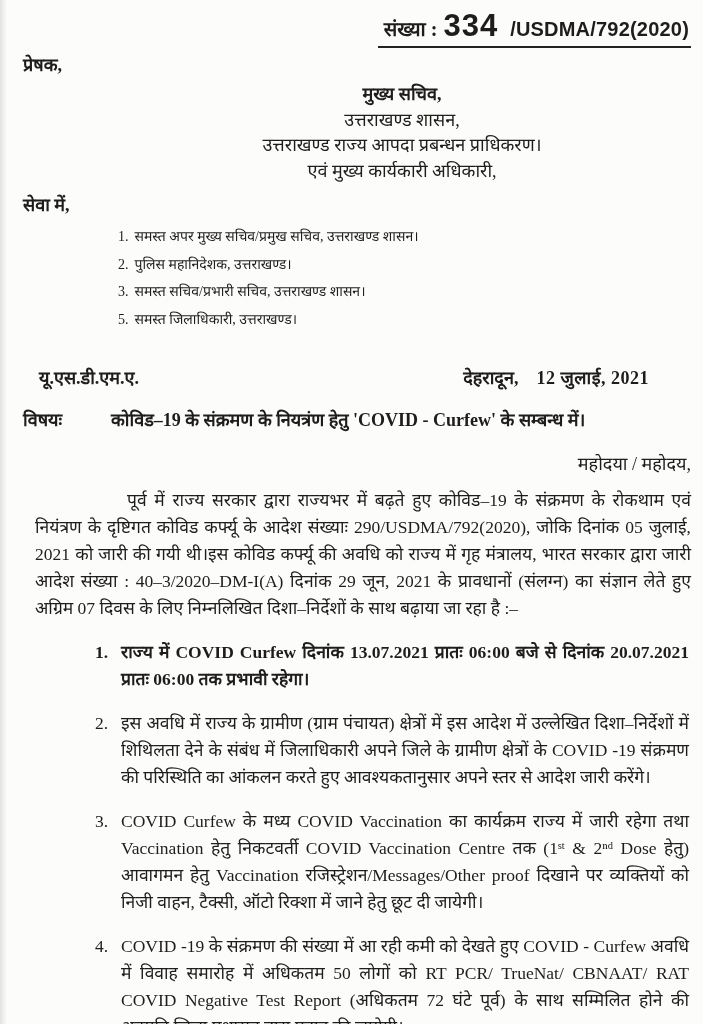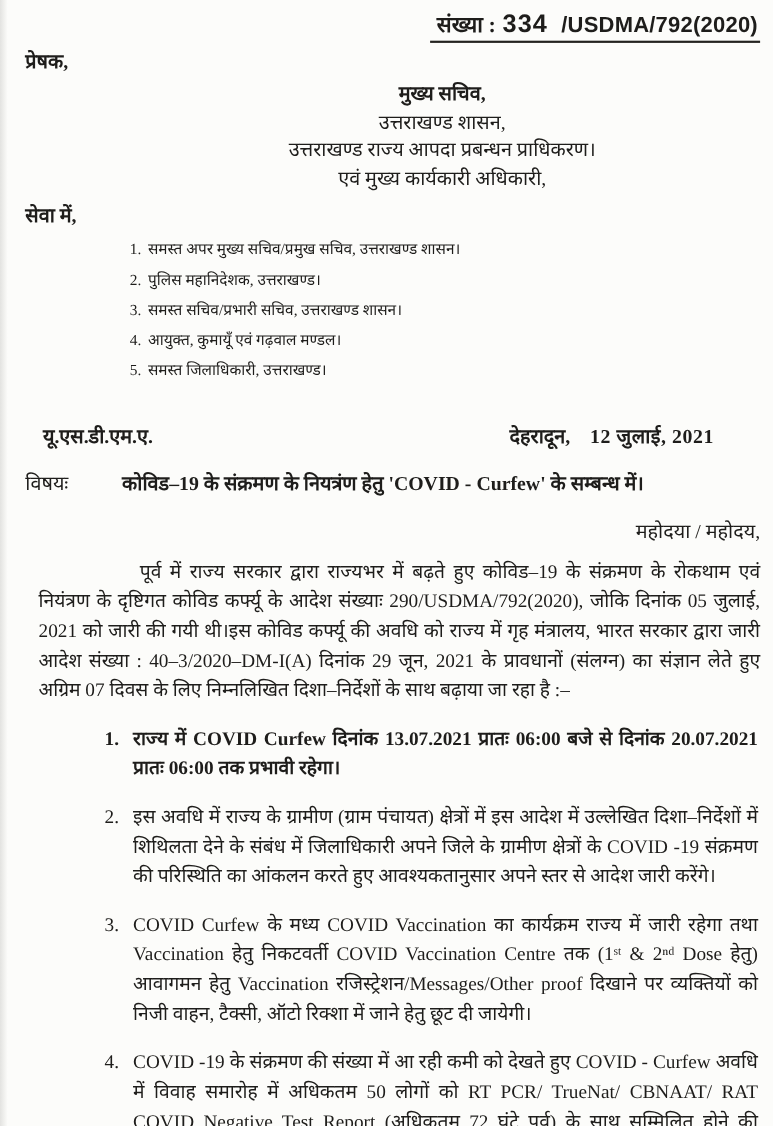--- a/index.html
+++ b/index.html
@@ -24,38 +24,38 @@
   
   .doc-number{text-align:right;margin-top:2px;}
   .doc-number-inner{
     display:inline-block;
     border-bottom:2.5px solid #242320;
     padding:0 2px 2px 6px;
     font-weight:700;
     white-space:nowrap;
   }
   .dn-label{font-size:20px;}
-  .dn-value{font-family:"Liberation Sans","DejaVu Sans",sans-serif;font-size:23px;margin:0 12px 4px 6px;letter-spacing:1px;}
+  .dn-value{font-family:"Liberation Sans","DejaVu Sans",sans-serif;font-size:31px;margin:0 12px 4px 6px;letter-spacing:1px;}
   .dn-suffix{font-family:"Liberation Sans","DejaVu Sans",sans-serif;font-size:20px;letter-spacing:0.2px;}
 
   .from-label{font-weight:700;font-size:18px;margin-top:4px;}
   .from-block{margin-left:90px;margin-top:6px;font-size:18px;line-height:25.5px;text-align:center;}
   .from-line.bold{font-weight:700;}
 
   .to-label{font-weight:700;font-size:18px;margin-top:8px;}
   .recipients{margin:7px 0 0 95px;font-size:14px;line-height:27.5px;}
   .rcpt-num{display:inline-block;margin-right:6px;}
 
   .meta-row{display:flex;justify-content:space-between;align-items:baseline;margin-top:32px;font-weight:700;font-size:18px;margin-left:16px;}
   .meta-right{margin-right:42px;white-space:nowrap;}
   .meta-place{margin-right:18px;}
   .meta-date{letter-spacing:0.5px;}
 
   .subject-row{display:flex;margin-top:18px;font-size:18px;line-height:26px;}
-  .subj-label{font-weight:400;flex:none;width:88px;}
+  .subj-label{font-weight:700;flex:none;width:88px;}
   .subj-text{font-weight:700;}
   .subj-en{font-weight:700;}
 
   .salutation{margin-top:18px;font-size:18px;text-align:right;}
 
   .body-para{
     margin:12px 0 0 12px;
     text-align:justify;
     text-indent:92px;
     font-size:17.5px;
@@ -95,21 +95,20 @@
     <div class="from-line">उत्तराखण्ड राज्य आपदा प्रबन्धन प्राधिकरण।</div>
     <div class="from-line">एवं मुख्य कार्यकारी अधिकारी,</div>
   </div>
 
   <div class="to-label">सेवा में,</div>
 
   <div class="recipients">
     <div class="rcpt"><span class="rcpt-num">1.</span><span>समस्त अपर मुख्य सचिव/प्रमुख सचिव, उत्तराखण्ड शासन।</span></div>
     <div class="rcpt"><span class="rcpt-num">2.</span><span>पुलिस महानिदेशक, उत्तराखण्ड।</span></div>
     <div class="rcpt"><span class="rcpt-num">3.</span><span>समस्त सचिव/प्रभारी सचिव, उत्तराखण्ड शासन।</span></div>
-    <div class="rcpt"><span class="rcpt-num">4.</span><span>आयुक्त, कुमायूँ एवं गढ़वाल मण्डल।</span></div>
     <div class="rcpt"><span class="rcpt-num">5.</span><span>समस्त जिलाधिकारी, उत्तराखण्ड।</span></div>
   </div>
 
   <div class="meta-row">
     <span class="meta-org">यू.एस.डी.एम.ए.</span>
     <span class="meta-right">
       <span class="meta-place">देहरादून,</span><span class="meta-date">12 जुलाई, 2021</span>
     </span>
   </div>
 

